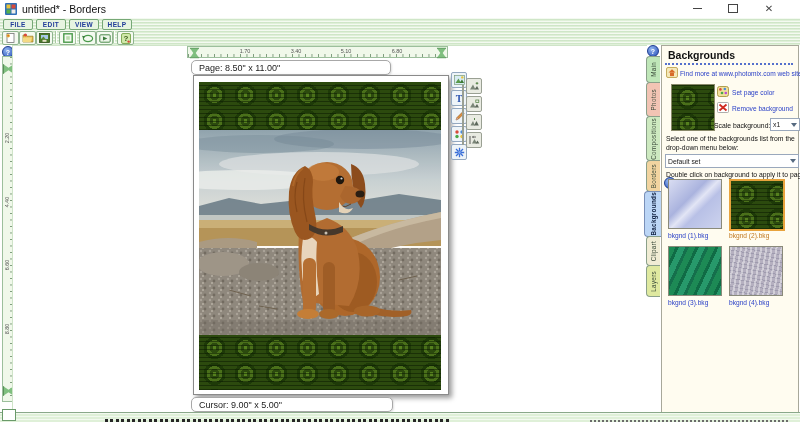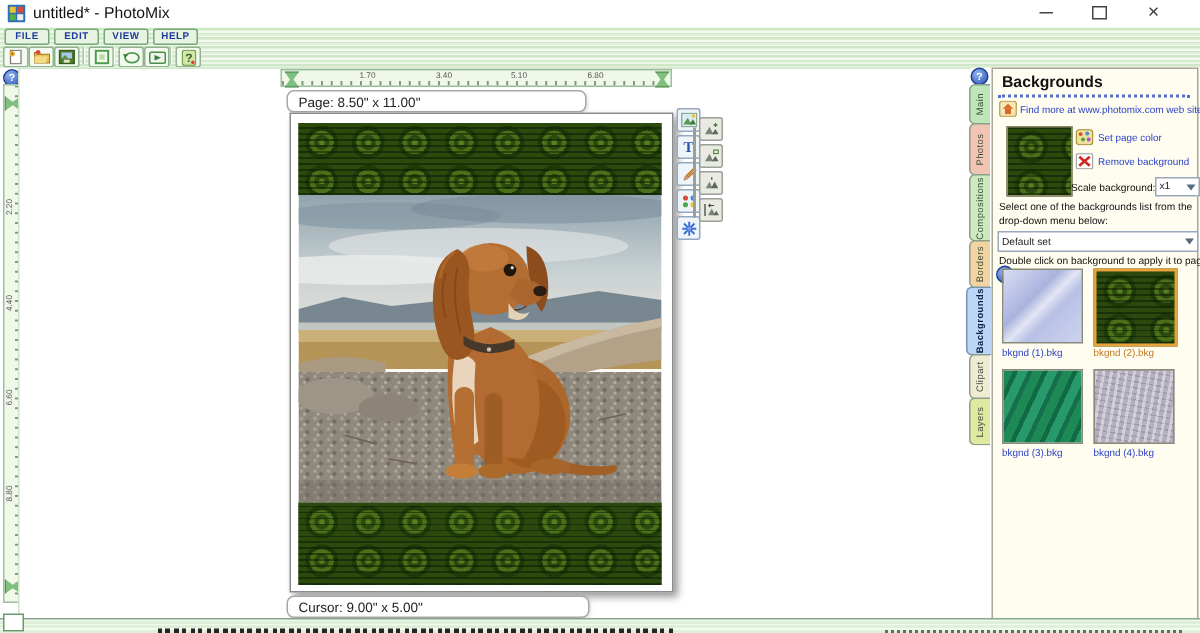--- a/index.html
+++ b/index.html
@@ -87,21 +87,21 @@
 <div class="app">
 
   <div class="abs titlebar">
     <svg class="abs" style="left:5px;top:3px" width="12" height="12" viewBox="0 0 12 12">
       <rect x="0" y="0" width="12" height="12" rx="1" fill="#2f6fb8"></rect>
       <rect x="1.5" y="1.5" width="4" height="4" fill="#e8c33a"></rect>
       <rect x="6.5" y="1.5" width="4" height="4" fill="#d84a3a"></rect>
       <rect x="1.5" y="6.5" width="4" height="4" fill="#58b04a"></rect>
       <rect x="6.5" y="6.5" width="4" height="4" fill="#f0eee8"></rect>
     </svg>
-    <div class="abs title-text">untitled* - PhotoMix</div>
+    <div class="abs title-text">untitled* - Borders</div>
     <div class="abs winbtn" style="left:680px">
         <div class="minglyph"></div>
       </div>
     <div class="abs winbtn" style="left:716px">
         <div class="maxglyph"></div>
       </div>
     <div class="abs winbtn" style="left:752px">
         <div class="closeglyph">✕</div>
       </div>
   </div>

